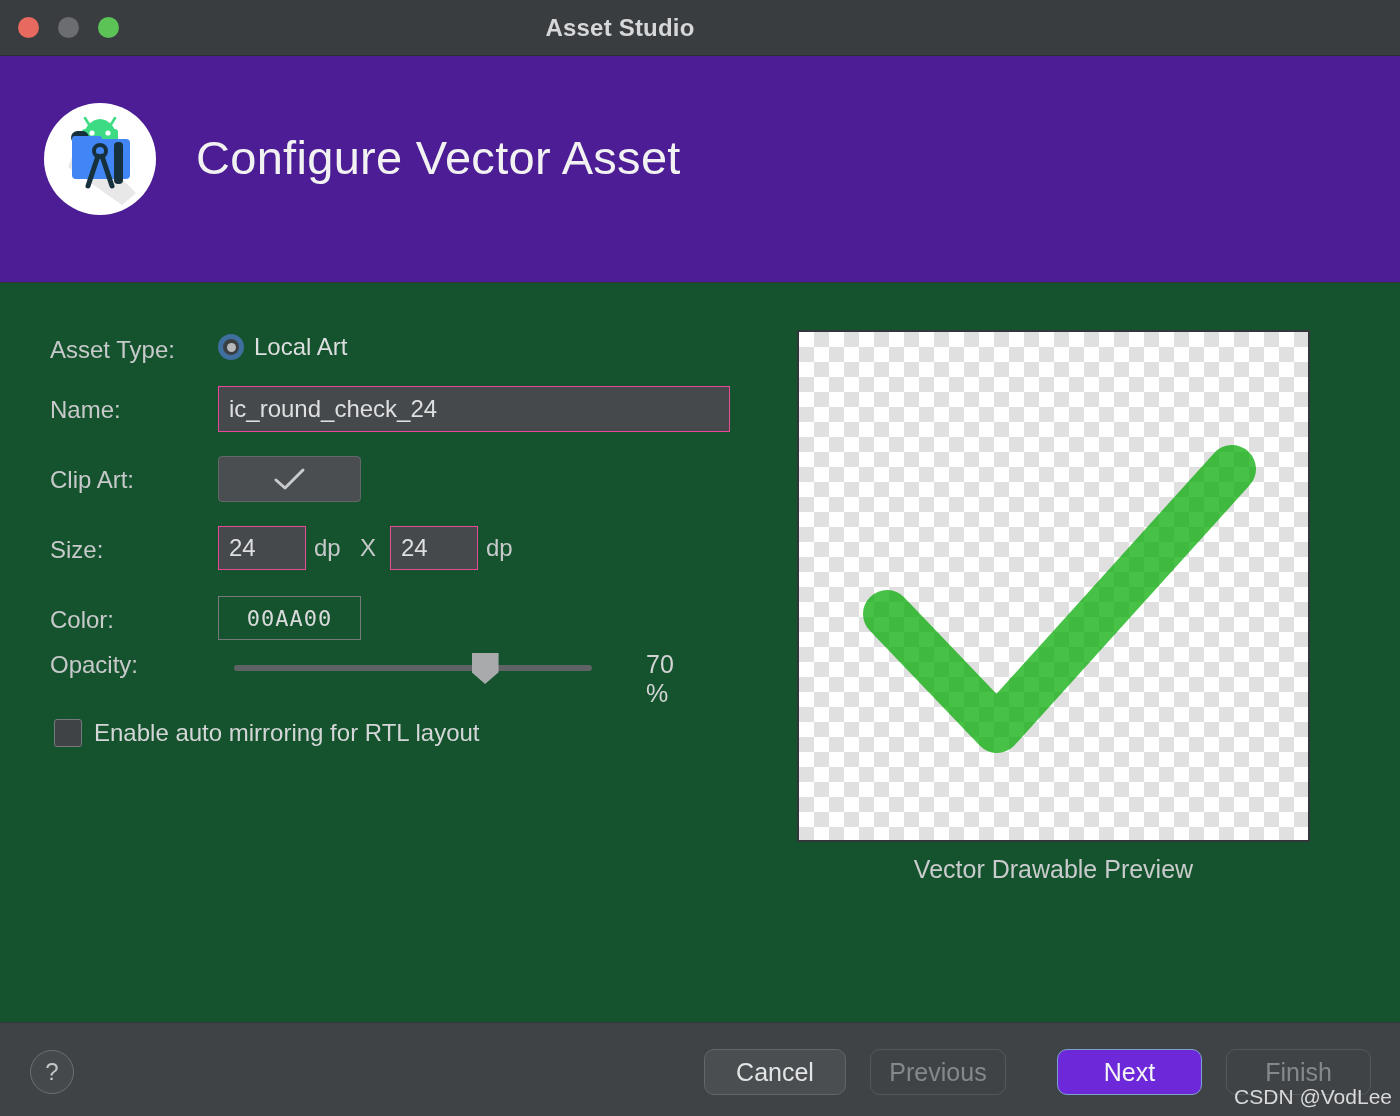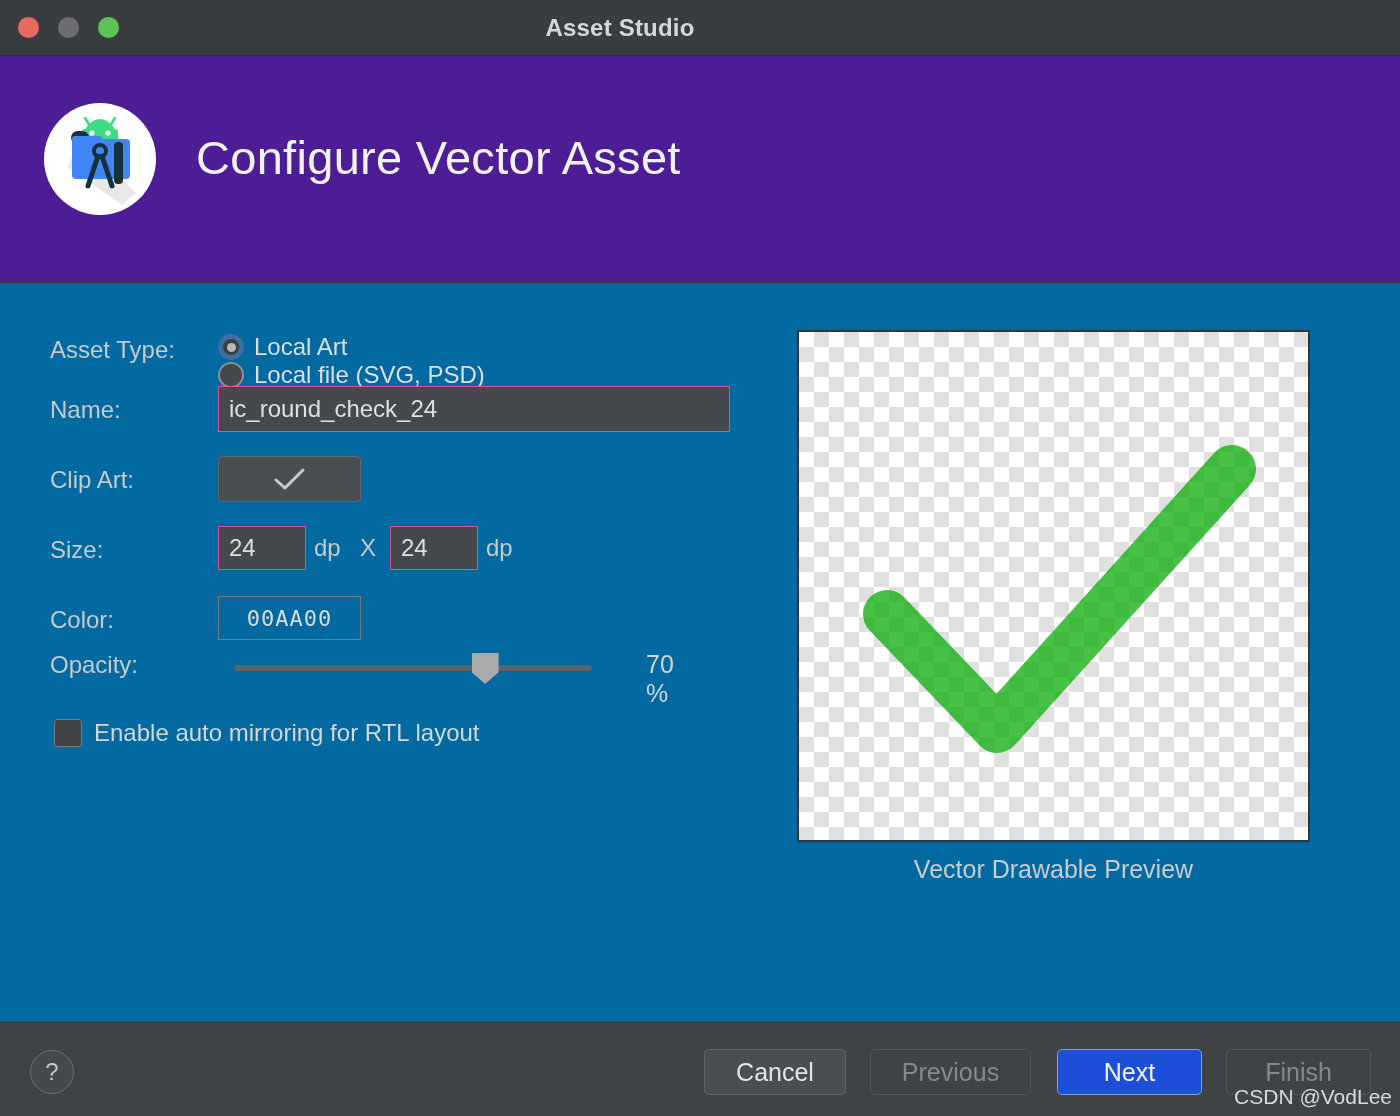--- a/index.html
+++ b/index.html
@@ -78,21 +78,21 @@
     letter-spacing: 0.3px;
     white-space: nowrap;
   }
 
   
   .body-area {
     position: absolute;
     left: 0; top: 283px;
     width: 1400px;
     height: 739px;
-    background: #0369a1;
+    background: #14532d;
   }
 
   .form {
     position: absolute;
     left: 0; top: 0;
   }
 
   .row-label {
     position: absolute;
     color: #c7c9ca;
@@ -292,42 +292,42 @@
     color: #c4c6c7;
     font-size: 24px;
     display: flex;
     align-items: center;
     justify-content: center;
   }
   .btn {
     position: absolute;
     top: 26px;
     height: 46px;
-    border-radius: 5px;
+    border-radius: 10px;
     box-sizing: border-box;
     display: flex;
     align-items: center;
     justify-content: center;
     font-size: 25px;
   }
   #btn-cancel {
     left: 704px; width: 142px;
     background: #4a4e51;
     border: 1px solid #636669;
     color: #e2e4e5;
   }
   #btn-previous {
-    left: 870px; width: 161px;
+    left: 870px; width: 136px;
     background: #3f4346;
     border: 1px solid #55585b;
     color: #86898b;
   }
   #btn-next {
     left: 1057px; width: 145px;
-    background: #1d4ed8;
+    background: #6d28d9;
     border: 1px solid #7ba3c9;
     color: #f3f4f5;
   }
   #btn-finish {
     left: 1226px; width: 145px;
     background: #3f4346;
     border: 1px solid #55585b;
     color: #86898b;
   }
   .watermark {
@@ -377,24 +377,20 @@
 
   <div class="body-area">
     <div class="form">
 
       <div class="row-label" style="left:50px; top:53px;">Asset Type:</div>
       <div class="radio-group">
         <span class="radio-item">
           <span class="radio-dot selected"></span>
           <span class="radio-label">Local Art</span>
         </span>
-        <span class="radio-item">
-          <span class="radio-dot"></span>
-          <span class="radio-label">Local file (SVG, PSD)</span>
-        </span>
       </div>
 
       <div class="row-label" style="left:50px; top:113px;">Name:</div>
       <div class="field" id="name-field">ic_round_check_24</div>
 
       <div class="row-label" style="left:50px; top:183px;">Clip Art:</div>
       <div class="clipart-btn">
         <svg width="36" height="28" viewBox="0 0 36 28">
           <path d="M4 15 L13 23 L31 5" fill="none" stroke="#c9cbcd" stroke-width="3" stroke-linecap="round" stroke-linejoin="round"></path>
         </svg>

